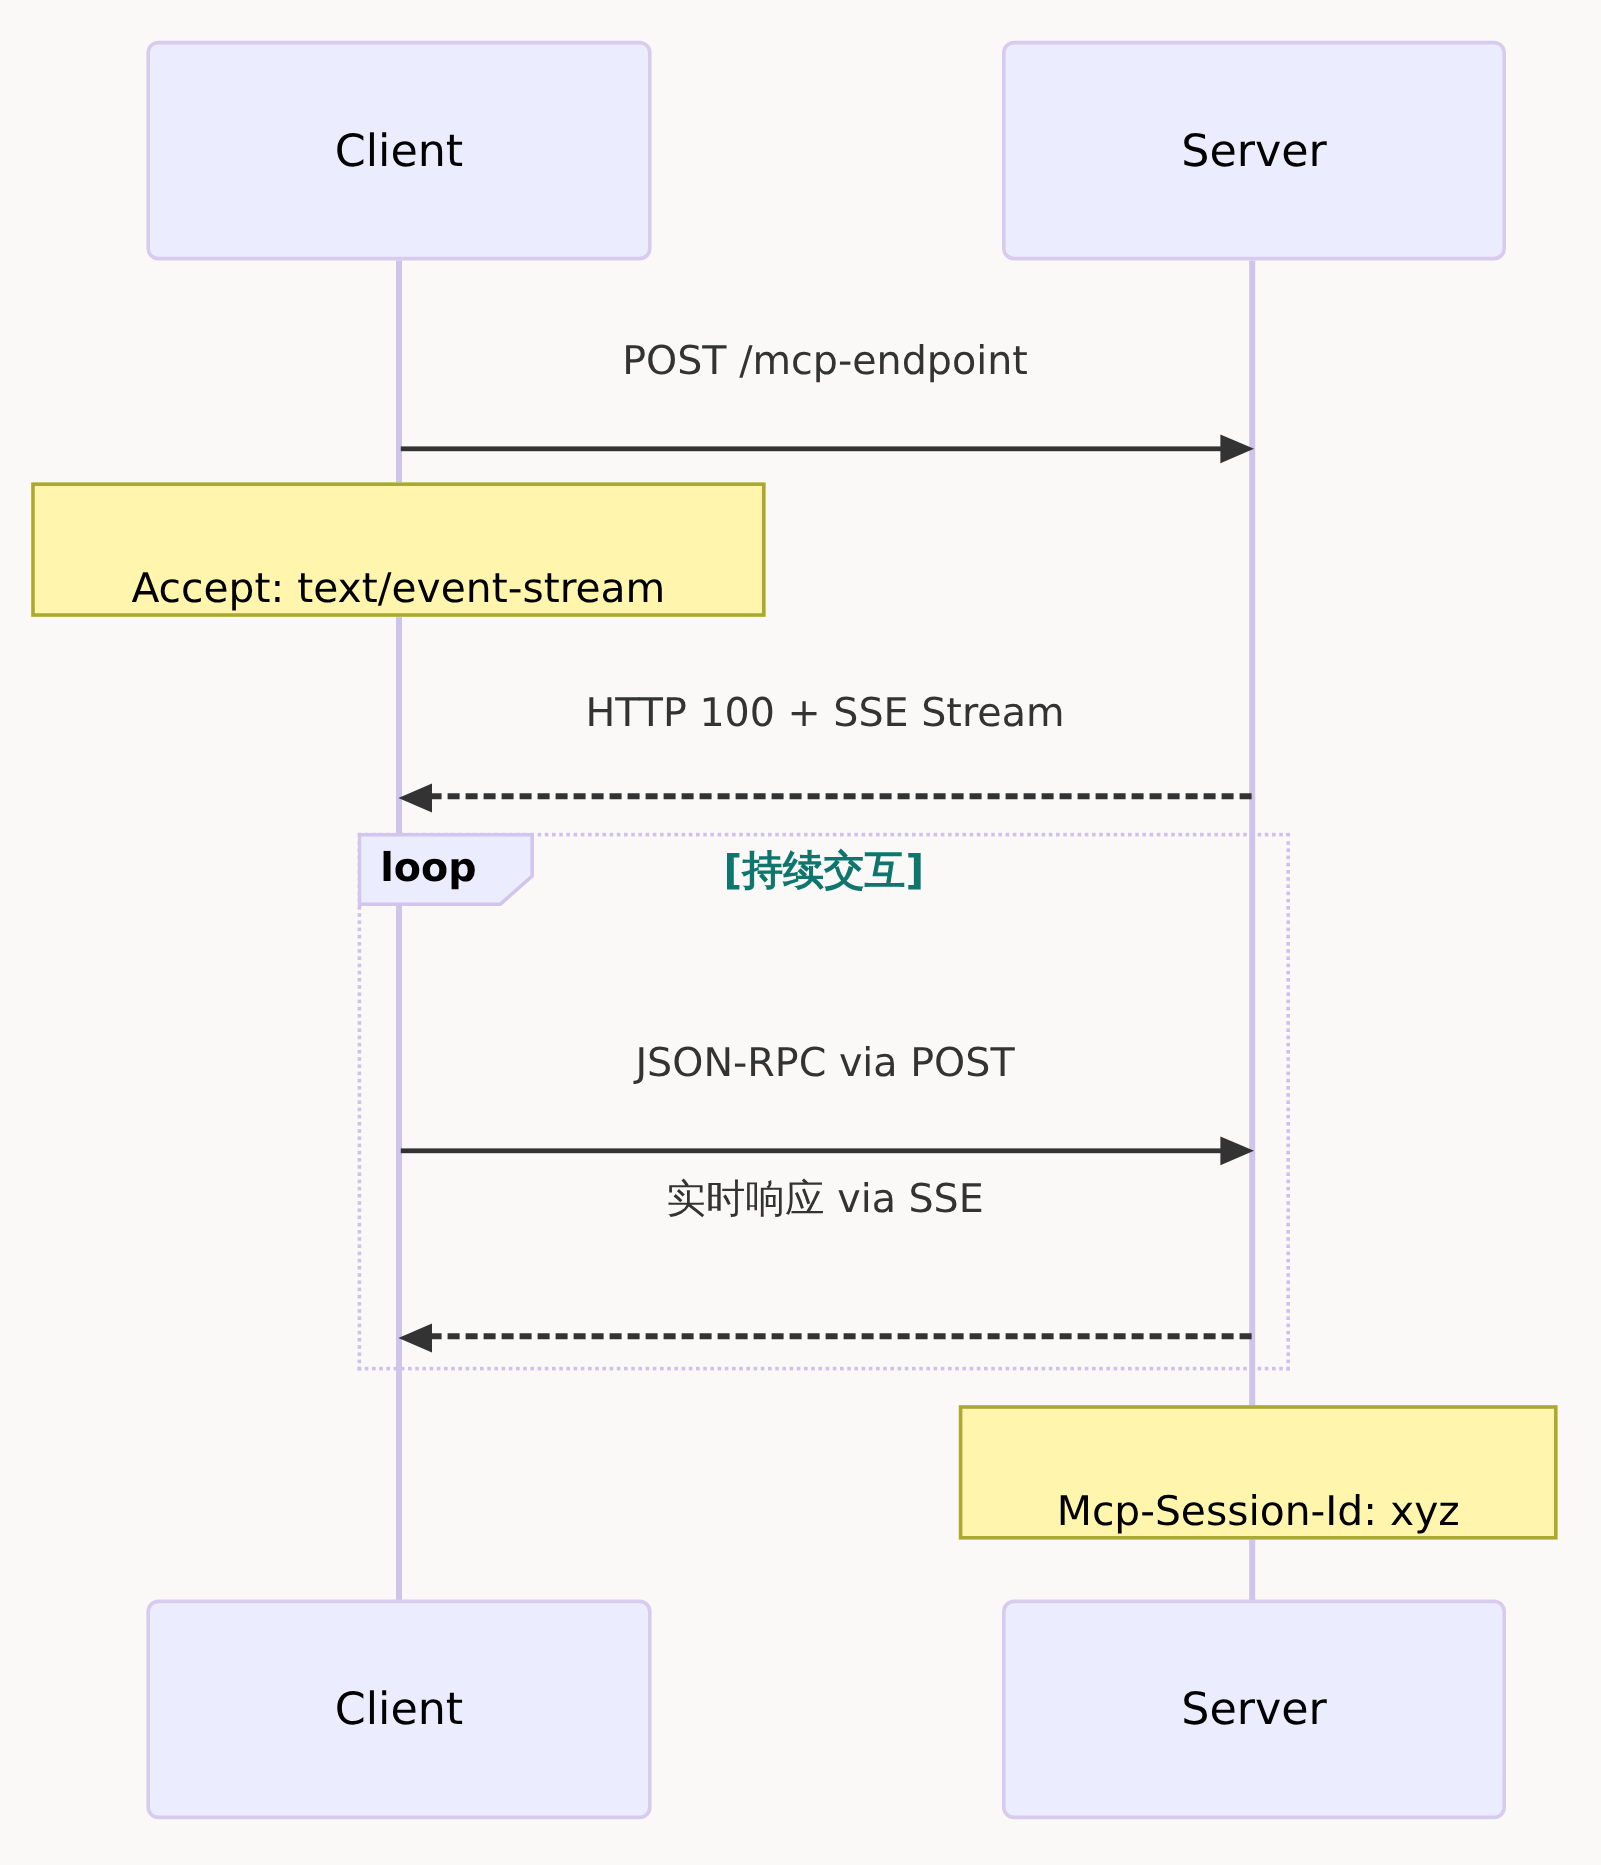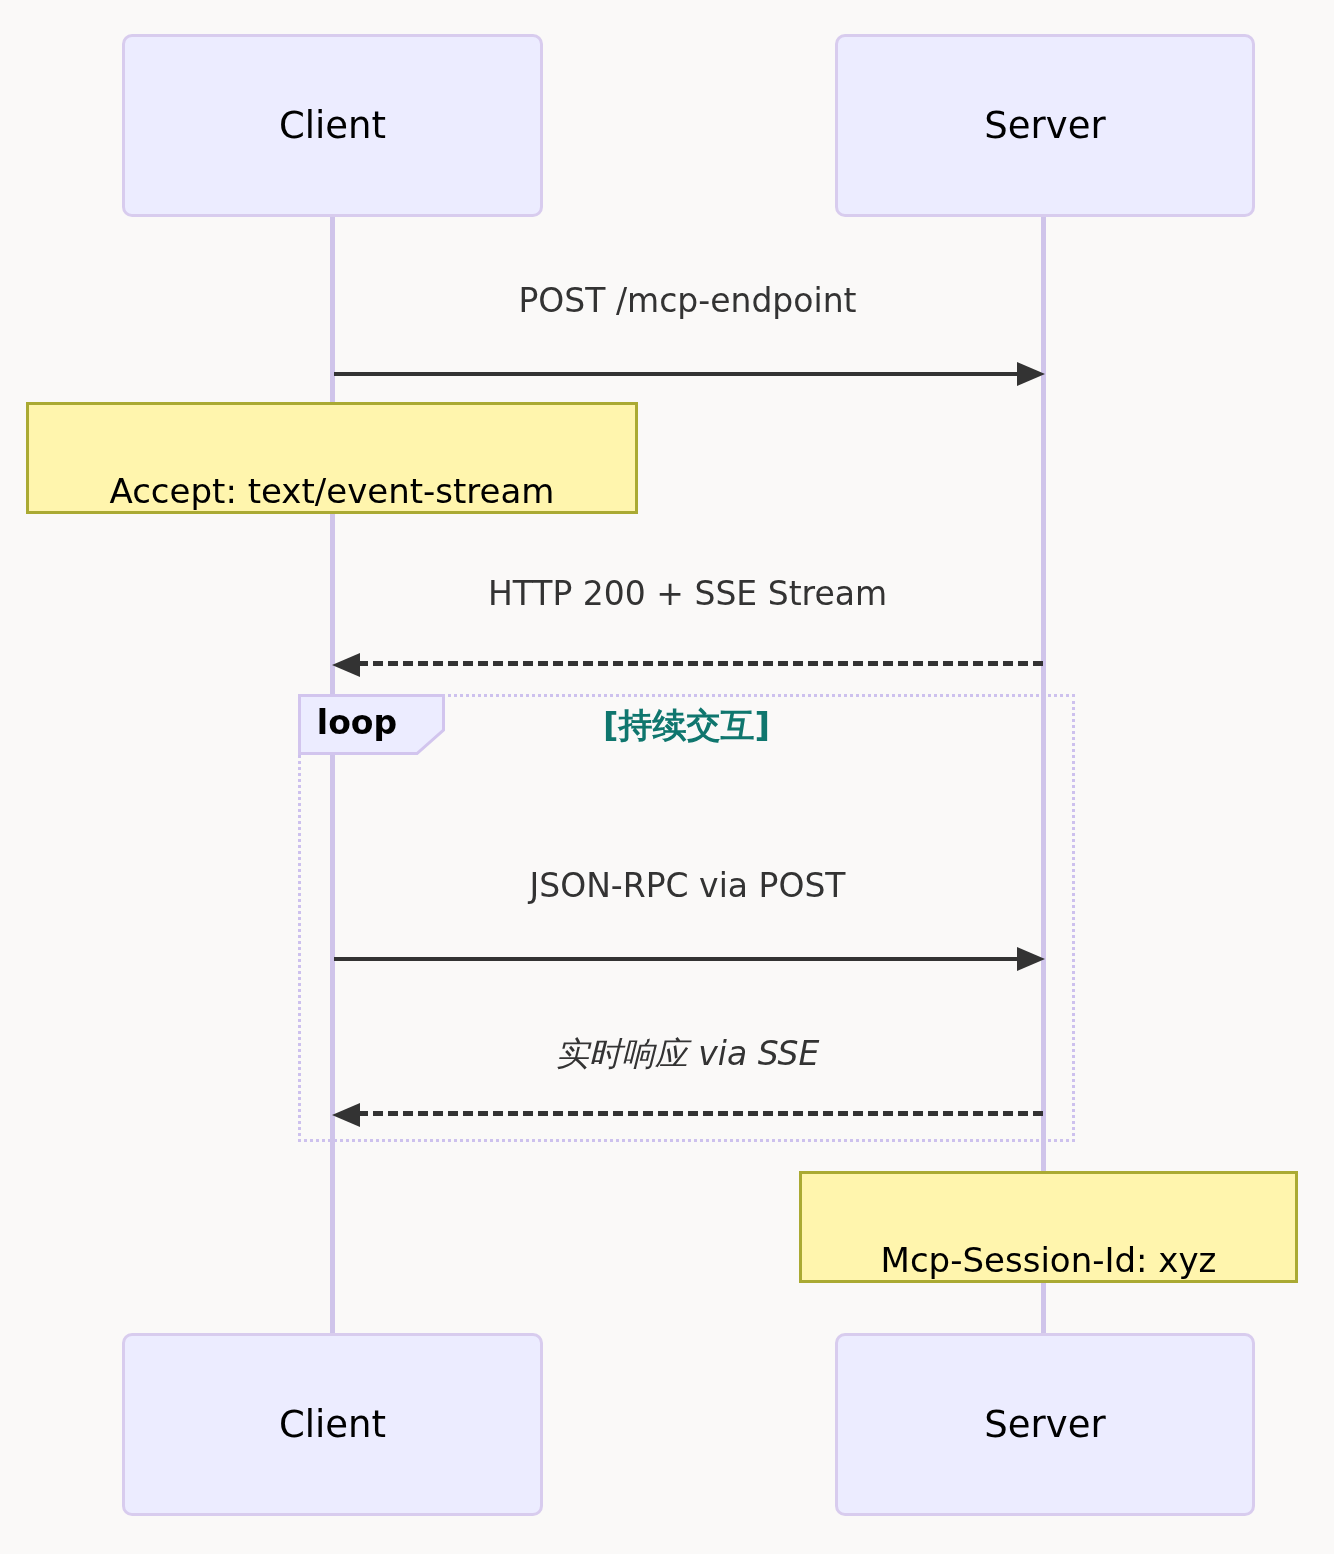--- a/index.html
+++ b/index.html
@@ -93,41 +93,41 @@
   <div class="msg-label" style="top:277px;">POST /mcp-endpoint</div>
   <div class="arrow" style="top:372px;">
     <div class="shaft-solid"></div>
     <div class="head-right"></div>
   </div>
 
   <div class="note" style="left:26px;top:402px;width:612px;">
     <span>Accept: text/event-stream</span>
   </div>
 
-  <div class="msg-label" style="top:570px;">HTTP 200 + SSE Stream</div>
+  <div class="msg-label" style="top:570px;">HTTP 100 + SSE Stream</div>
   <div class="arrow" style="top:663px;">
     <div class="shaft-dashed"></div>
     <div class="head-left"></div>
   </div>
 
   <div class="loop-label">
     <svg width="147" height="61" viewBox="0 0 147 61">
       <polygon points="1.5,1.5 145.5,1.5 145.5,36 119,59.5 1.5,59.5" fill="#ECECFF" stroke="#d2c5ee" stroke-width="3"></polygon>
     </svg>
     <div class="loop-label-text">loop</div>
   </div>
   <div class="loop-condition">[持续交互]</div>
 
   <div class="msg-label" style="top:862px;">JSON-RPC via POST</div>
   <div class="arrow" style="top:957px;">
     <div class="shaft-solid"></div>
     <div class="head-right"></div>
   </div>
 
-  <div class="msg-label" style="top:1031px;font-style:italic;">实时响应 via SSE</div>
+  <div class="msg-label" style="top:976px;">实时响应 via SSE</div>
   <div class="arrow" style="top:1113px;">
     <div class="shaft-dashed"></div>
     <div class="head-left"></div>
   </div>
 
   <div class="note" style="left:799px;top:1171px;width:499px;">
     <span>Mcp-Session-Id: xyz</span>
   </div>
 
   <div class="actor" style="left:122px;top:1333px;">

